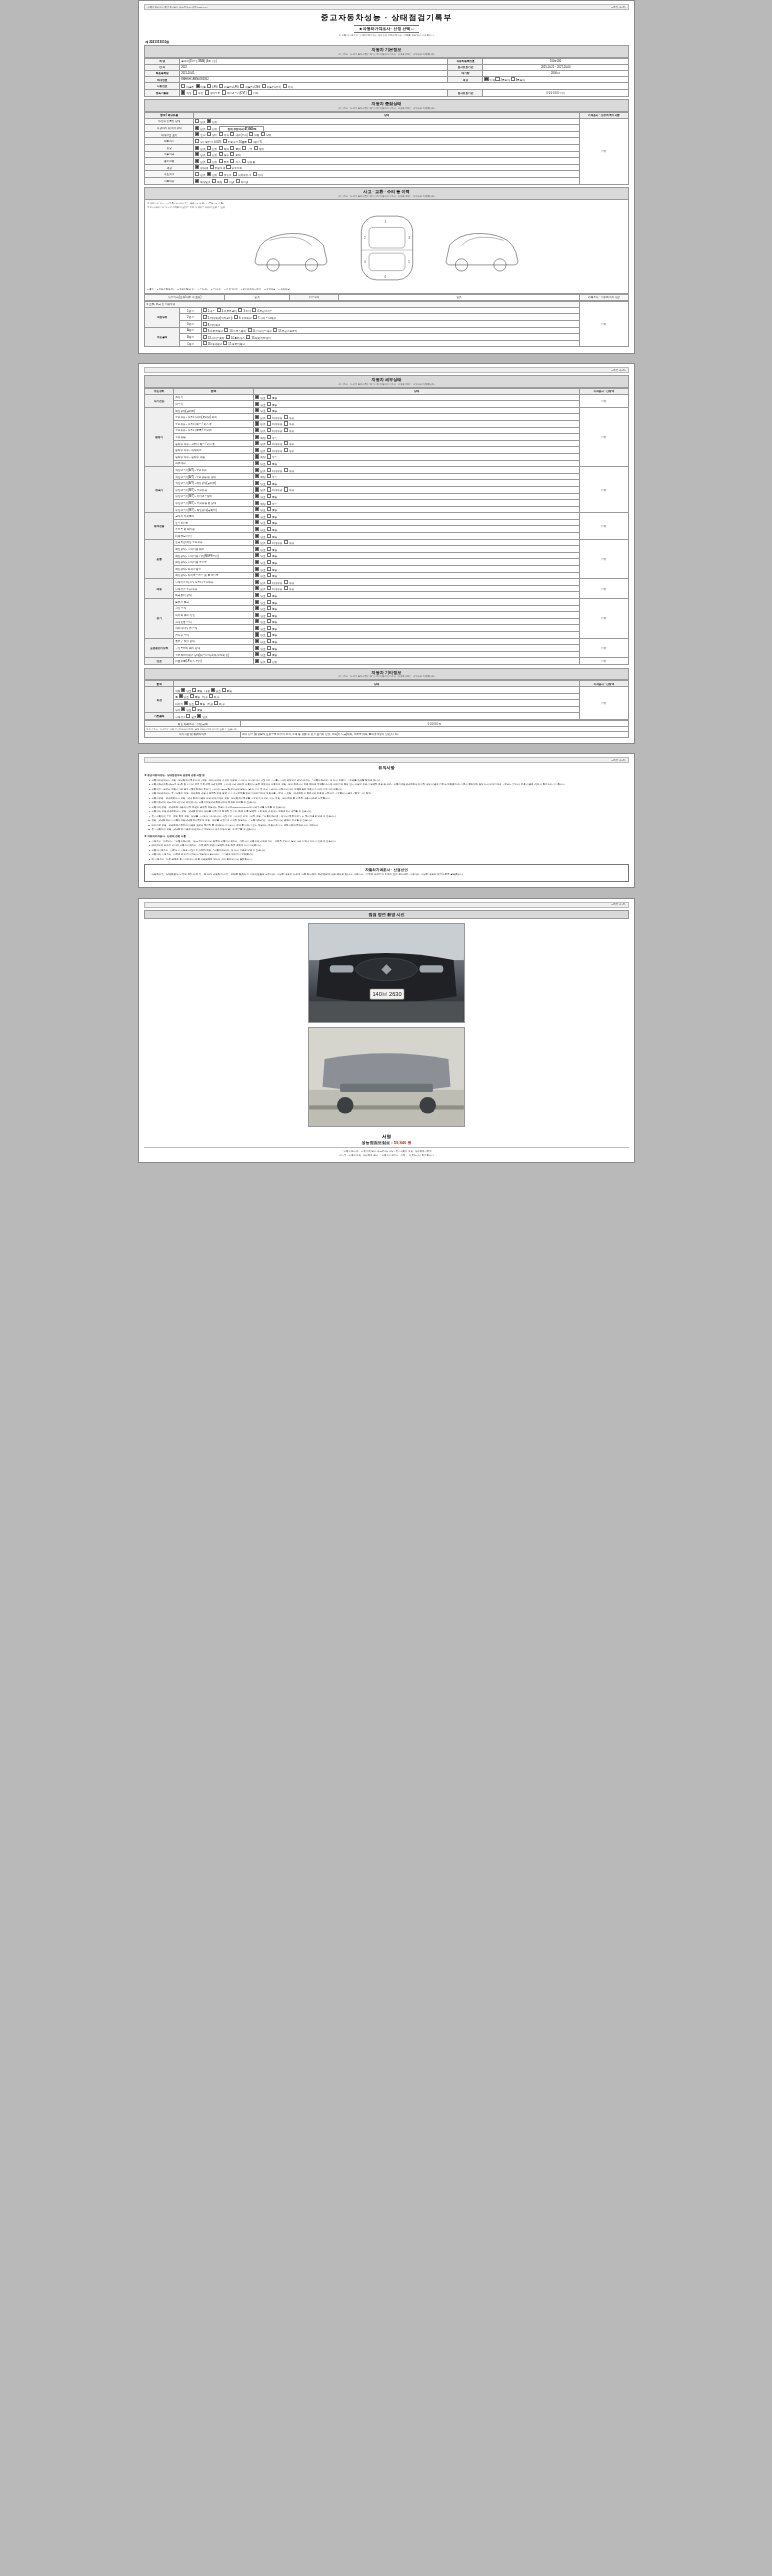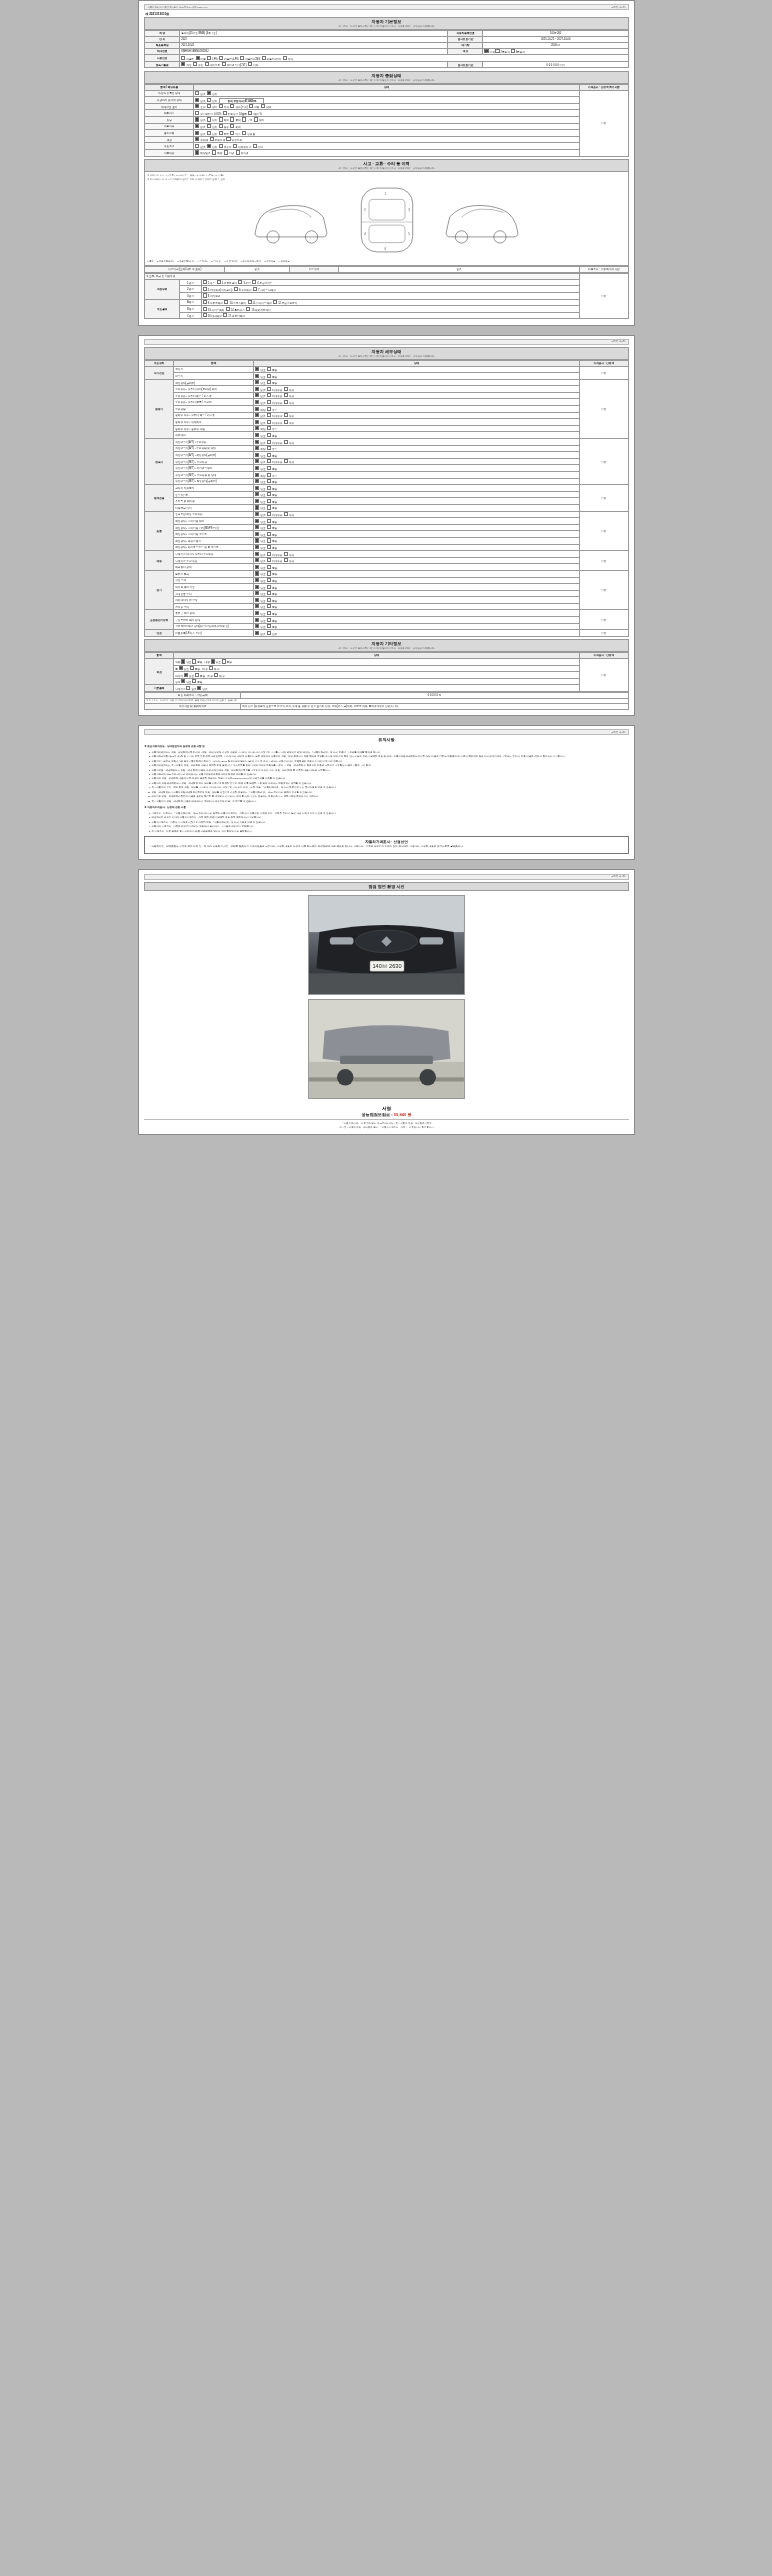--- a/index.html
+++ b/index.html
@@ -51,20 +51,25 @@
 
 <div class="page">
 
   <div class="sheet">
     <div class="sheet-inner">
       <div class="topbar">
         <span>자동차관리법 시행규칙 [별지 제82호의3] (개정 2021.7.5)</span>
         <span>(3쪽중 제1쪽)</span>
       </div>
 
+      <div class="title-wrap">
+        <div class="doc-title">중고자동차성능 · 상태점검기록부</div>
+        <div class="doc-sub">■ 자동차가격조사 · 산정 선택 □</div>
+        <div class="doc-note">※ 자동차가격조사 · 산정선택여부는 매수인의 선택사항이며, 선택할 경우에만 기재합니다.</div>
+      </div>
       <div class="docno">제 2021313010호</div>
 
       <div class="band">
         <span>자동차 기본정보</span>
         <div class="band-sub">(가격조사 · 산정액 특기사항은 매수인이 자동차가격조사 · 산정을 원하는 경우에만 기재합니다)</div>
       </div>
       <table>
         <tbody>
             <tr>
           <td class="lbl">차 명</td>

